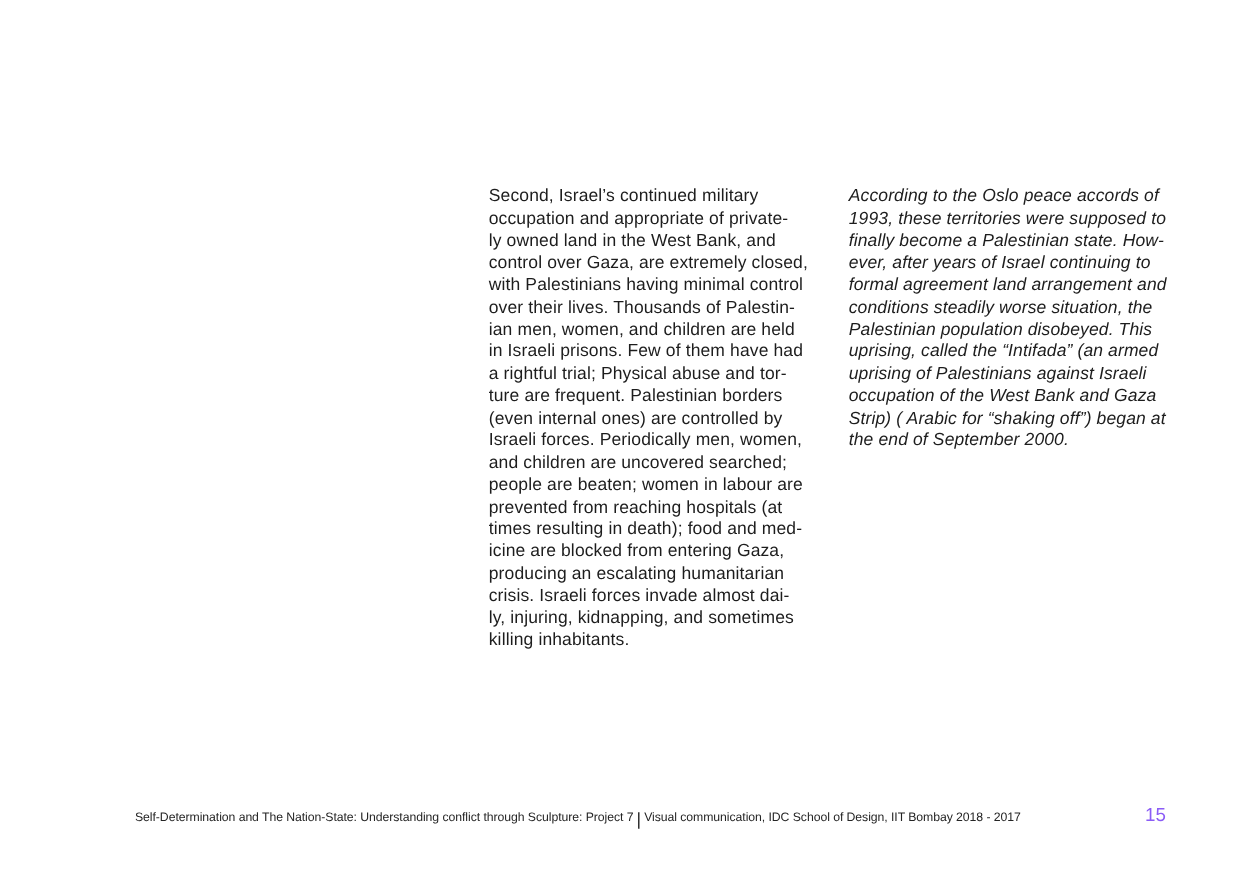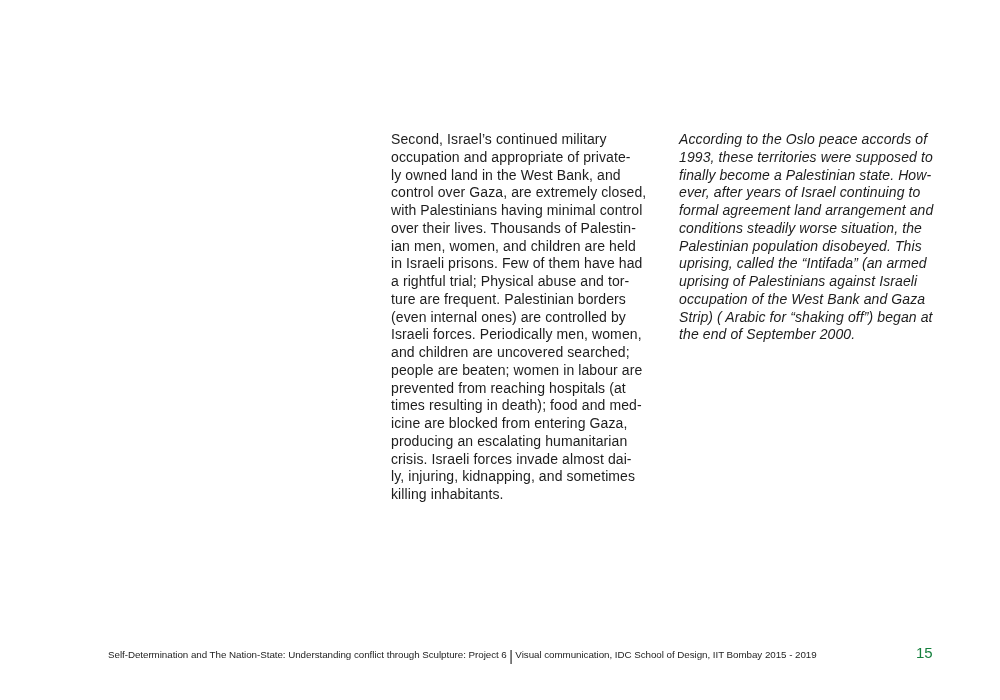--- a/index.html
+++ b/index.html
@@ -7,21 +7,21 @@
     width: 1000px;
     height: 700px;
     background: #ffffff;
     font-family: "Liberation Sans", "DejaVu Sans", sans-serif;
     color: #1d1d1d;
     position: relative;
     overflow: hidden;
   }
   .text-column {
     position: absolute;
-    top: 131px;
+    top: 148px;
     font-size: 14px;
     line-height: 17.75px;
     white-space: pre;
     letter-spacing: 0.1px;
   }
   .col-left  { left: 391px; }
   .col-right { left: 679px; font-style: italic; }
   .footer {
     position: absolute;
     left: 108px;
@@ -37,21 +37,21 @@
     line-height: 9px;
     vertical-align: -2.5px;
     margin: 0 2.5px;
     font-weight: 300;
   }
   .page-number {
     position: absolute;
     left: 916px;
     top: 644px;
     font-size: 15px;
-    color: #15803d;
+    color: #8b5cf6;
   }
 </style>
 </head>
 <body>
 
 <main>
 
   <div class="text-column col-left">Second, Israel’s continued military
 occupation and appropriate of private-
 ly owned land in the West Bank, and
@@ -80,17 +80,17 @@
 ever, after years of Israel continuing to
 formal agreement land arrangement and
 conditions steadily worse situation, the
 Palestinian population disobeyed. This
 uprising, called the “Intifada” (an armed
 uprising of Palestinians against Israeli
 occupation of the West Bank and Gaza
 Strip) ( Arabic for “shaking off”) began at
 the end of September 2000.</div>
 
-  <div class="footer"><span>Self-Determination and The Nation-State: Understanding conflict through Sculpture: Project 6</span><span class="footer-sep">|</span><span>Visual communication, IDC School of Design, IIT Bombay 2015 - 2019</span></div>
+  <div class="footer"><span>Self-Determination and The Nation-State: Understanding conflict through Sculpture: Project 7</span><span class="footer-sep">|</span><span>Visual communication, IDC School of Design, IIT Bombay 2018 - 2017</span></div>
 
   <div class="page-number">15</div>
 
 </main>
 
 </body></html>

